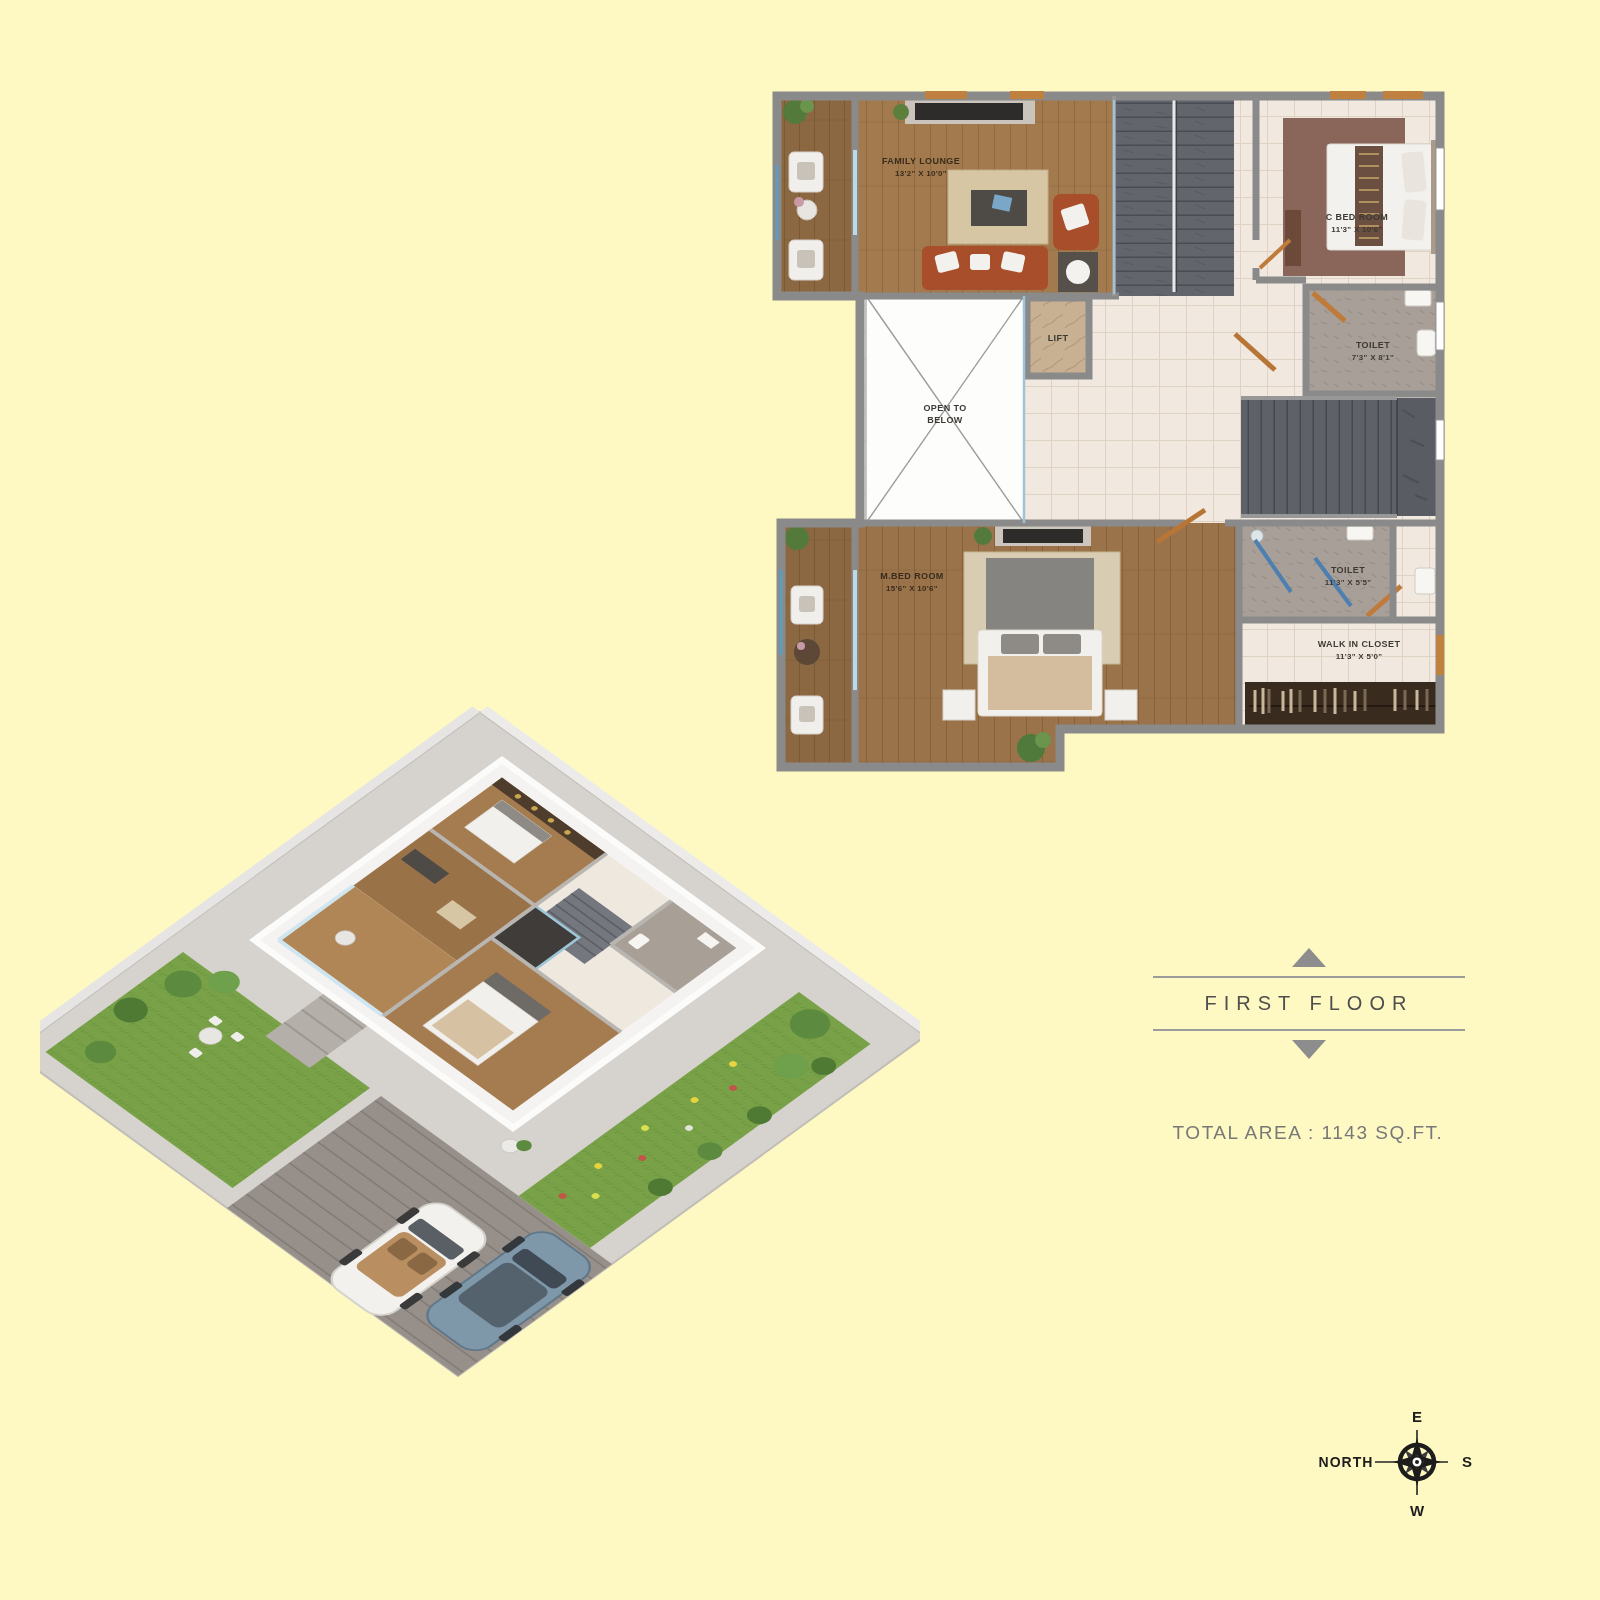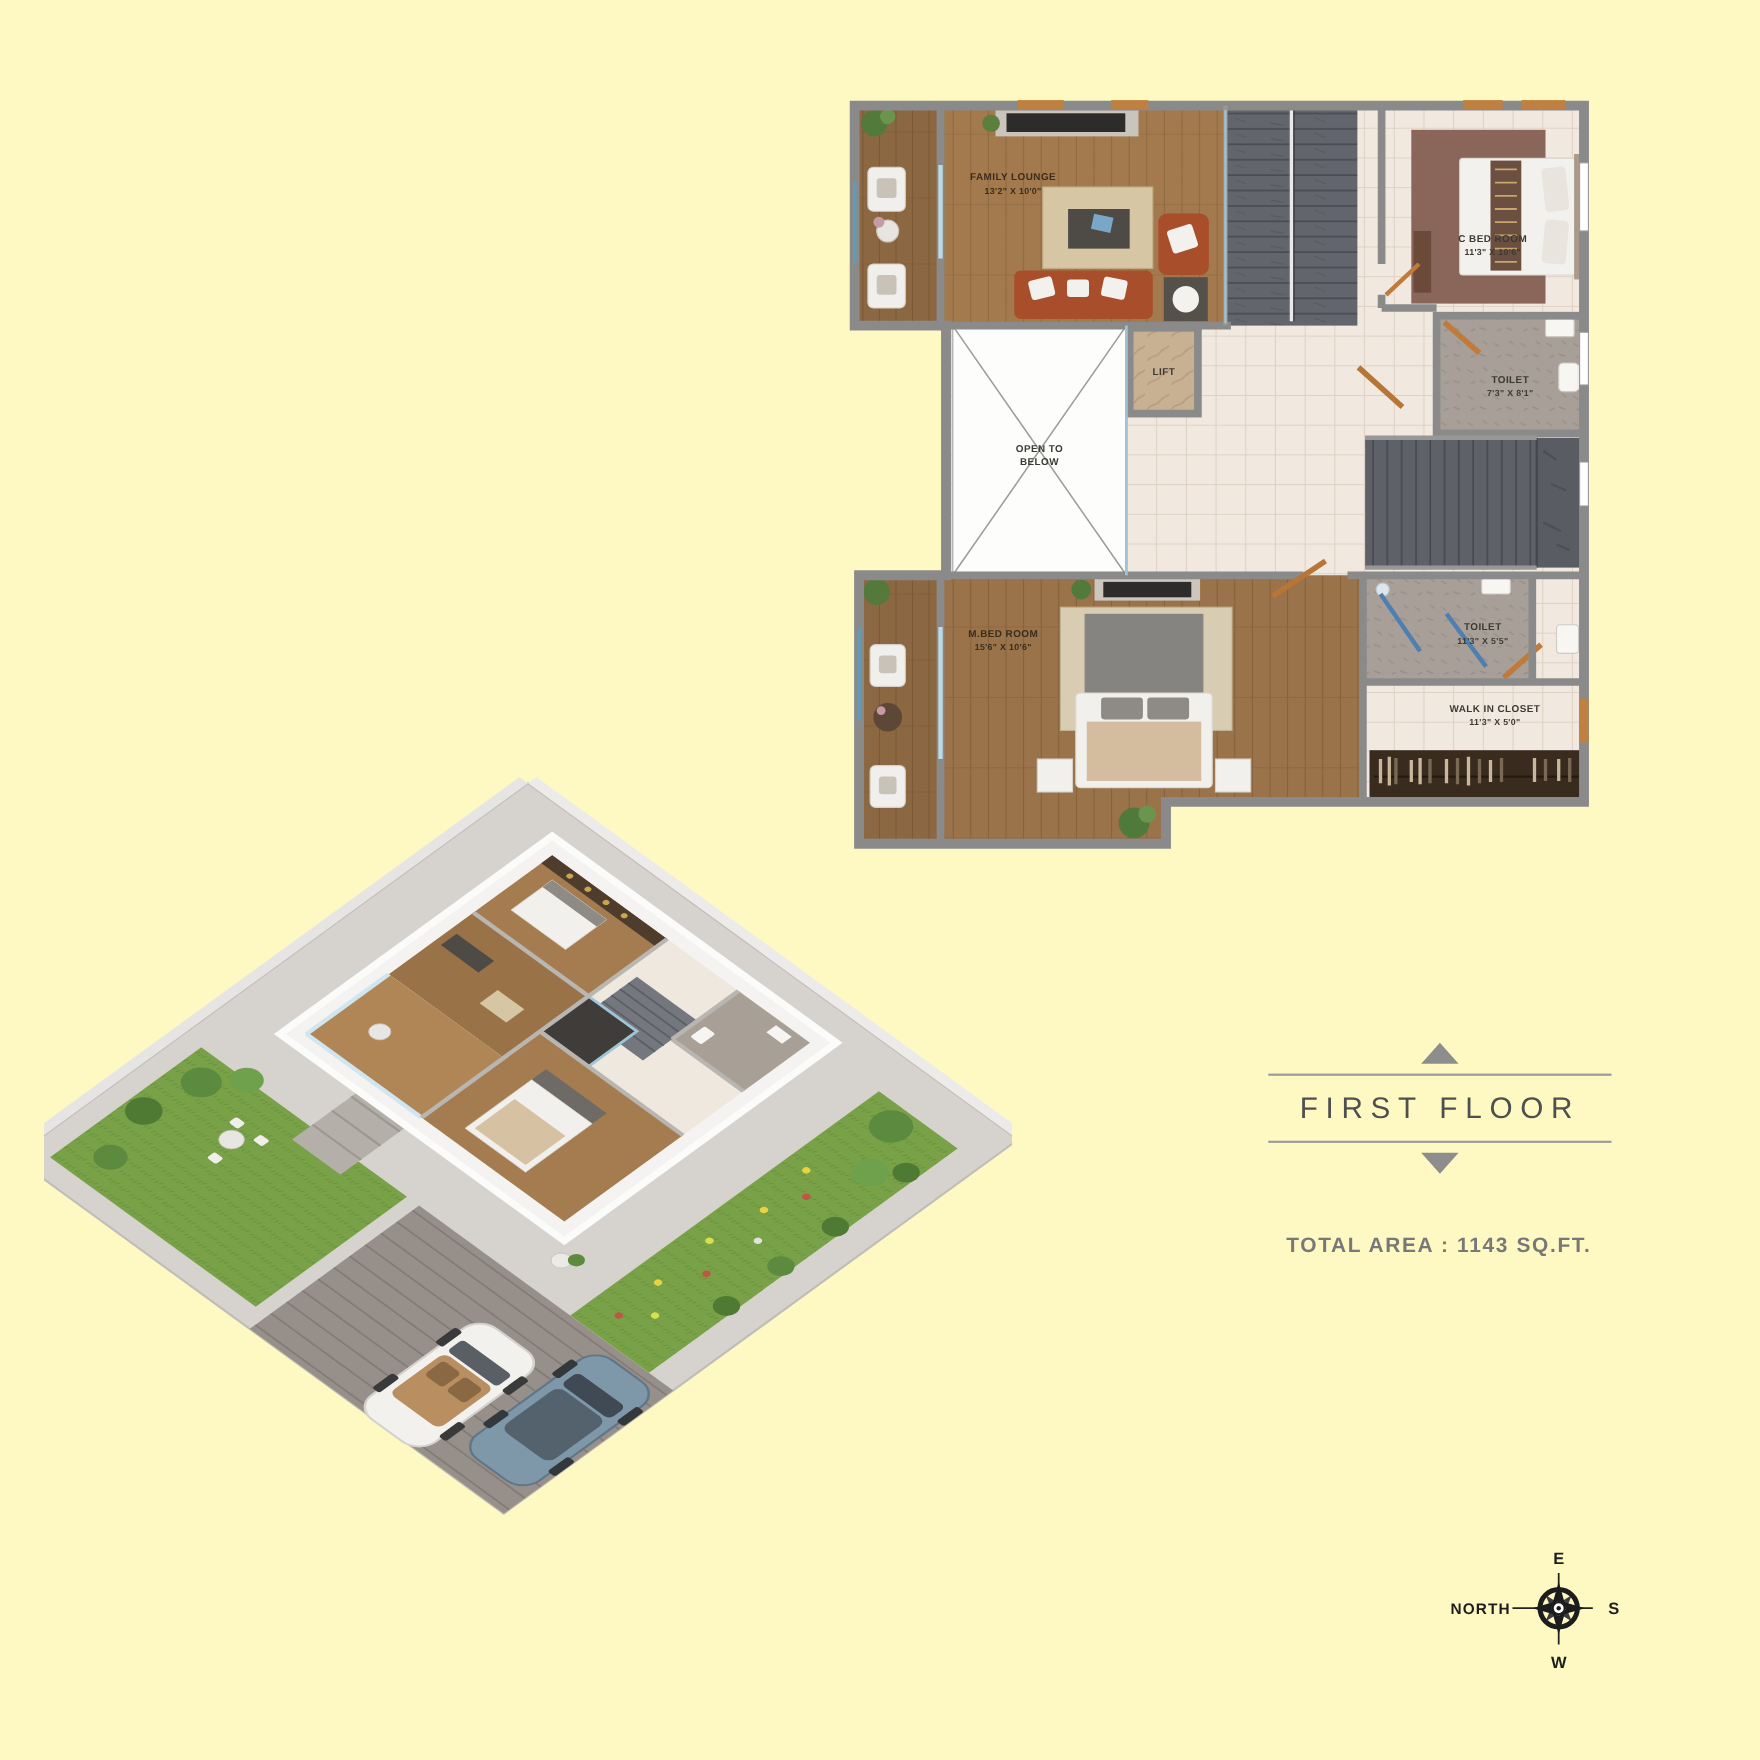--- a/index.html
+++ b/index.html
@@ -6,23 +6,23 @@
   .page{position:relative;width:1600px;height:1600px;background:#fef9c3;overflow:hidden;
         font-family:"Liberation Sans", sans-serif;}
   .plan2d{position:absolute;left:755px;top:90px;}
   .house3d{position:absolute;left:40px;top:640px;}
   .banner{position:absolute;left:1153px;top:948px;width:312px;text-align:center;}
   .tri-up{width:0;height:0;margin:0 auto;border-left:17px solid transparent;
           border-right:17px solid transparent;border-bottom:19px solid #8d8d8d;}
   .tri-down{width:0;height:0;margin:0 auto;border-left:17px solid transparent;
           border-right:17px solid transparent;border-top:19px solid #8d8d8d;}
   .bline{height:2px;background:#9b9b9b;margin:9px 0;}
-  .btitle{font-size:27px;letter-spacing:7px;color:#4f4f4f;font-weight:500;margin:14px 0;}
+  .btitle{font-size:20px;letter-spacing:7px;color:#4f4f4f;font-weight:500;margin:14px 0;}
   .area-text{position:absolute;left:1108px;top:1122px;width:400px;text-align:center;
-             font-size:19px;letter-spacing:1.5px;color:#787878;font-weight:700;}
+             font-size:19px;letter-spacing:1.5px;color:#787878;font-weight:400;}
   .compass{position:absolute;left:1280px;top:1388px;}
   svg text{font-family:"Liberation Sans", sans-serif;}
   .rlab{font-size:9px;font-weight:bold;letter-spacing:.4px;fill:#3a2d1d;}
   .rdim{font-size:8px;font-weight:bold;letter-spacing:.3px;fill:#3a2d1d;}
   .glab{fill:#3d3a34;}
 </style>
 </head>
 <body>
 
 <div class="page">

